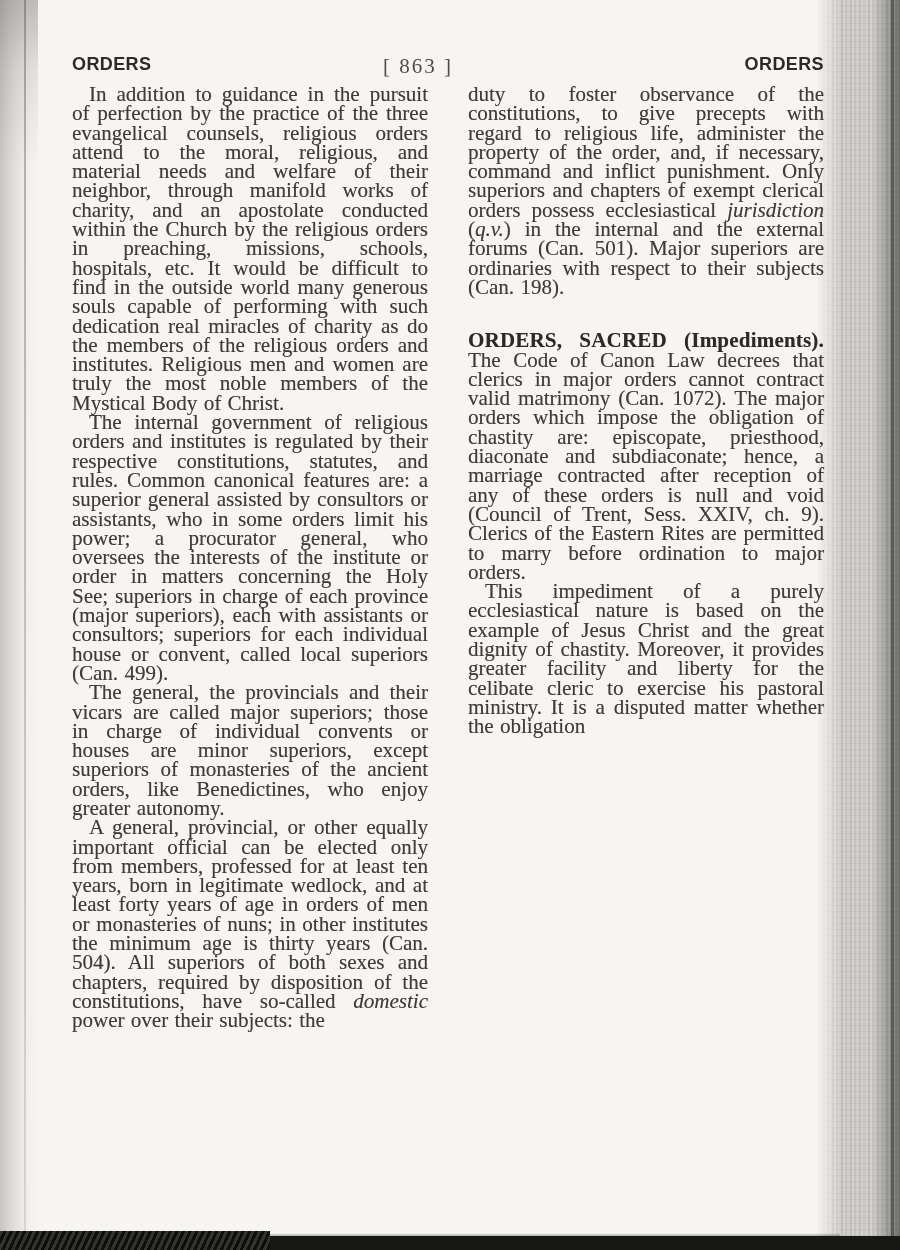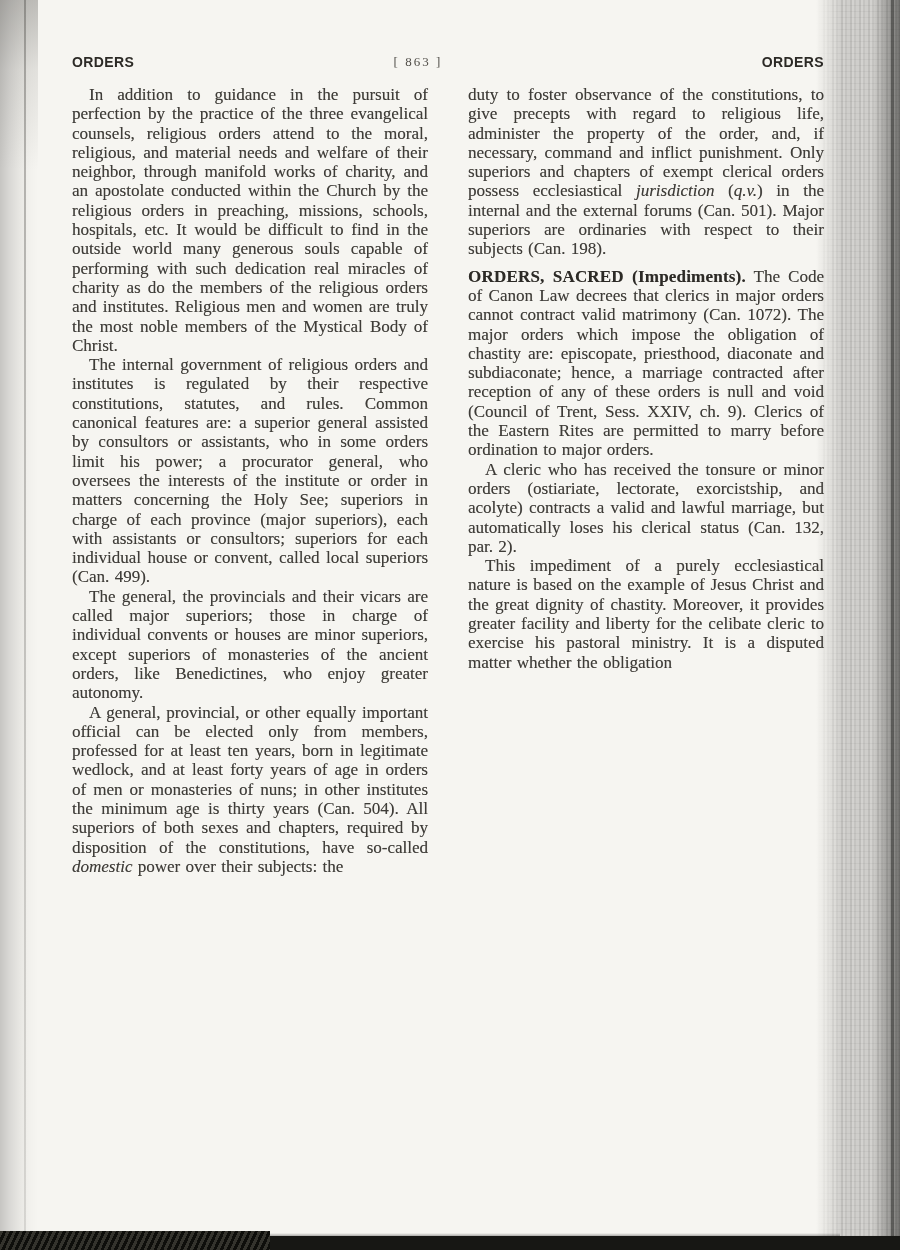--- a/index.html
+++ b/index.html
@@ -51,41 +51,41 @@
   }
   .bottom-cloth::after{
     content:"";position:absolute;left:270px;right:60px;top:-3px;height:3px;
     background:linear-gradient(180deg, rgba(0,0,0,0), rgba(0,0,0,.30));
   }
   
   .header{position:absolute;top:54px;left:72px;width:752px;height:22px;}
   .h-left,.h-right{
     position:absolute;top:0;
     font-family:"Liberation Sans",sans-serif;font-weight:700;
-    font-size:14px;letter-spacing:.4px;color:var(--heading-ink);
+    font-size:18px;letter-spacing:.4px;color:var(--heading-ink);
   }
   .h-left{left:0;}
   .h-right{right:0;}
   .h-center{
     position:absolute;left:46%;transform:translateX(-50%);top:0;
-    font-size:13px;color:#504d48;letter-spacing:2px;
+    font-size:21px;color:#504d48;letter-spacing:2px;
   }
   
   .columns{
     position:absolute;top:85px;left:72px;width:752px;
     display:flex;gap:40px;
     color:var(--ink);
-    font-size:17px;line-height:19.3px;
+    font-size:21px;line-height:19.3px;
     text-align:justify;
     text-shadow:0.2px 0.2px 0.3px rgba(62,58,52,.45);
   }
   .col{width:356px;}
   p.para{margin:0;word-spacing:1.1px;}
   p.indent{text-indent:17px;}
-  p.gap-before{margin-top:8px;}
+  p.gap-before{margin-top:34px;}
   .it{font-style:italic;}
   .bd{font-weight:700;letter-spacing:.2px;color:var(--heading-ink);}
 </style>
 </head>
 <body>
 
 <div class="scan">
   <div class="left-edge"></div>
   <div class="fore-edge"></div>
   <div class="bottom-cloth"></div>
@@ -99,17 +99,16 @@
   <div class="columns">
     <div class="col" id="col-left">
         <p class="para indent"><span>In addition to guidance in the pursuit of perfection by the practice of the three evangelical counsels, religious orders attend to the moral, religious, and material needs and welfare of their neighbor, through manifold works of charity, and an apostolate conducted within the Church by the religious orders in preaching, missions, schools, hospitals, etc. It would be difficult to find in the outside world many generous souls capable of performing with such dedication real miracles of charity as do the members of the religious orders and institutes. Religious men and women are truly the most noble members of the Mystical Body of Christ.</span></p>
         <p class="para indent"><span>The internal government of religious orders and institutes is regulated by their respective constitutions, statutes, and rules. Common canonical features are: a superior general assisted by consultors or assistants, who in some orders limit his power; a procurator general, who oversees the interests of the institute or order in matters concerning the Holy See; superiors in charge of each province (major superiors), each with assistants or consultors; superiors for each individual house or convent, called local superiors (Can. 499).</span></p>
         <p class="para indent"><span>The general, the provincials and their vicars are called major superiors; those in charge of individual convents or houses are minor superiors, except superiors of monasteries of the ancient orders, like Benedictines, who enjoy greater autonomy.</span></p>
         <p class="para indent"><span>A general, provincial, or other equally important official can be elected only from members, professed for at least ten years, born in legitimate wedlock, and at least forty years of age in orders of men or monasteries of nuns; in other institutes the minimum age is thirty years (Can. 504). All superiors of both sexes and chapters, required by disposition of the constitutions, have so-called </span><span class="it">domestic</span><span> power over their subjects: the</span></p>
       </div>
     <div class="col" id="col-right">
         <p class="para"><span>duty to foster observance of the constitutions, to give precepts with regard to religious life, administer the property of the order, and, if necessary, command and inflict punishment. Only superiors and chapters of exempt clerical orders possess ecclesiastical </span><span class="it">jurisdiction</span><span> (</span><span class="it">q.v.</span><span>) in the internal and the external forums (Can. 501). Major superiors are ordinaries with respect to their subjects (Can. 198).</span></p>
         <p class="para gap-before"><span class="bd">ORDERS, SACRED (Impediments).</span><span> The Code of Canon Law decrees that clerics in major orders cannot contract valid matrimony (Can. 1072). The major orders which impose the obligation of chastity are: episcopate, priesthood, diaconate and subdiaconate; hence, a marriage contracted after reception of any of these orders is null and void (Council of Trent, Sess. XXIV, ch. 9). Clerics of the Eastern Rites are permitted to marry before ordination to major orders.</span></p>
-        <p class="para indent"><span>A cleric who has received the tonsure or minor orders (ostiariate, lectorate, exorcistship, and acolyte) contracts a valid and lawful marriage, but automatically loses his clerical status (Can. 132, par. 2).</span></p>
         <p class="para indent"><span>This impediment of a purely ecclesiastical nature is based on the example of Jesus Christ and the great dignity of chastity. Moreover, it provides greater facility and liberty for the celibate cleric to exercise his pastoral ministry. It is a disputed matter whether the obligation</span></p>
       </div>
   </div>
 </div>
 
 </body></html>

